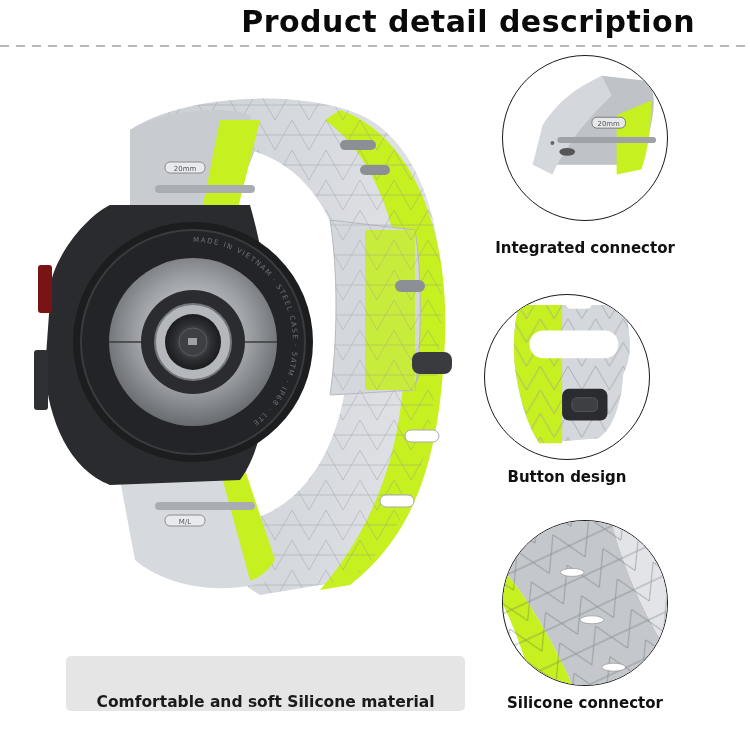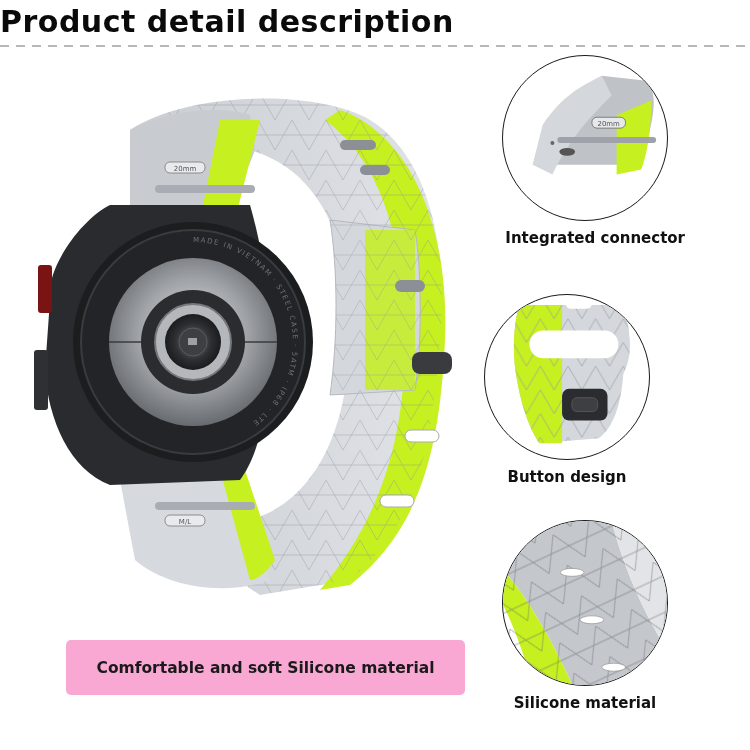--- a/index.html
+++ b/index.html
@@ -1,34 +1,34 @@
 <!DOCTYPE html>
 <html><head>
   <meta charset="utf-8">
   <style>
     * { box-sizing: border-box; margin: 0; padding: 0; }
     html, body { width: 750px; height: 750px; background: #ffffff; overflow: hidden; }
     body { position: relative; font-family: "DejaVu Sans", "Liberation Sans", sans-serif; color: #111; }
 
     .title {
-      position: absolute; left: 0; top: 2px; width: 695px; text-align: left;
+      position: absolute; left: 0; top: 2px; width: 695px; text-align: right;
       font-size: 30px; font-weight: bold; letter-spacing: 0.5px; color: #0a0a0a;
       line-height: 40px;
     }
     .dash-line {
       position: absolute; left: 0; top: 45px; width: 750px; height: 2px;
       background: repeating-linear-gradient(90deg, #b8b8b8 0 9px, transparent 9px 16px);
     }
 
     .main-product { position: absolute; left: 20px; top: 90px; width: 460px; height: 510px; }
 
     .caption-box {
-      position: absolute; left: 66px; top: 640px; width: 399px; height: 55px;
-      background: #f9a8d4; border-radius: 5px;
-      display: flex; align-items: center; justify-content: center;
+      position: absolute; left: 66px; top: 656px; width: 399px; height: 55px;
+      background: #e5e5e5; border-radius: 5px;
+      display: flex; align-items: flex-end; justify-content: center;
     }
     .caption-text { font-size: 15.5px; font-weight: bold; color: #1a1a1a; }
 
     .detail { position: absolute; width: 200px; }
     .detail-circle {
       position: absolute; width: 166px; height: 166px; border-radius: 50%;
       border: 1.3px solid #1a1a1a; overflow: hidden; background: #fff;
     }
     .detail-circle svg { width: 100%; height: 100%; display: block; }
     .detail-label {
@@ -128,21 +128,21 @@
       <path d="M30 110 C40 80 70 40 100 20 L145 25 C160 40 150 70 140 110 Z" fill="#bfc3c8"></path>
       <path d="M30 110 L40 70 C60 40 80 30 100 20 L110 40 C90 60 70 80 50 120 Z" fill="#d4d7db"></path>
       <path d="M115 60 L150 45 C150 80 145 100 140 115 L115 120 Z" fill="#c6f01f"></path>
       <rect x="90" y="62" width="34" height="11" rx="5" fill="#e6e8eb" stroke="#666" stroke-width="0.8"></rect>
       <text x="107" y="71" font-size="7" text-anchor="middle" fill="#555" font-family="DejaVu Sans, sans-serif">20mm</text>
       <rect x="55" y="82" width="100" height="6" rx="3" fill="#9fa3a9"></rect>
       <ellipse cx="65" cy="97" rx="8" ry="4" fill="#555"></ellipse>
       <circle cx="50" cy="88" r="2" fill="#666"></circle>
     </svg>
   </div>
-  <div class="detail-label" style="left:0; top:174px;text-align:right;">Integrated connector</div>
+  <div class="detail-label" style="left:0; top:184px;">Integrated connector</div>
 </div>
 
 <div class="detail" style="left:467px; top:294px; height:200px;">
   <div class="detail-circle" style="left:17px; top:0;">
     <svg viewBox="0 0 166 166">
       <defs>
         <pattern id="triS" width="28" height="24" patternUnits="userSpaceOnUse">
           <path d="M0 0 L14 24 L28 0" stroke="#9a9ea4" stroke-width="0.7" fill="none"></path>
         </pattern>
       </defs>
@@ -168,14 +168,14 @@
       </defs>
       <path d="M0 0 L110 0 C120 40 140 90 166 130 L166 166 L70 166 C50 120 20 70 0 50 Z" fill="#c4c8cd"></path>
       <path d="M110 0 L166 0 L166 130 C140 90 120 40 110 0 Z" fill="#e2e4e7"></path>
       <path d="M0 50 C20 70 50 120 70 166 L30 166 C20 130 8 100 0 85 Z" fill="#c6f01f"></path>
       <path d="M0 0 L166 0 L166 166 L0 166 Z" fill="url(#triT)" opacity="0.55"></path>
       <ellipse cx="70" cy="52" rx="12" ry="4" fill="#ffffff" stroke="#888" stroke-width="0.6"></ellipse>
       <ellipse cx="90" cy="100" rx="12" ry="4" fill="#ffffff" stroke="#888" stroke-width="0.6"></ellipse>
       <ellipse cx="112" cy="148" rx="12" ry="4" fill="#ffffff" stroke="#888" stroke-width="0.6"></ellipse>
     </svg>
   </div>
-  <div class="detail-label" style="left:0; top:174px;">Silicone material</div>
+  <div class="detail-label" style="left:0; top:174px;">Silicone connector</div>
 </div>
 
 </body></html>

